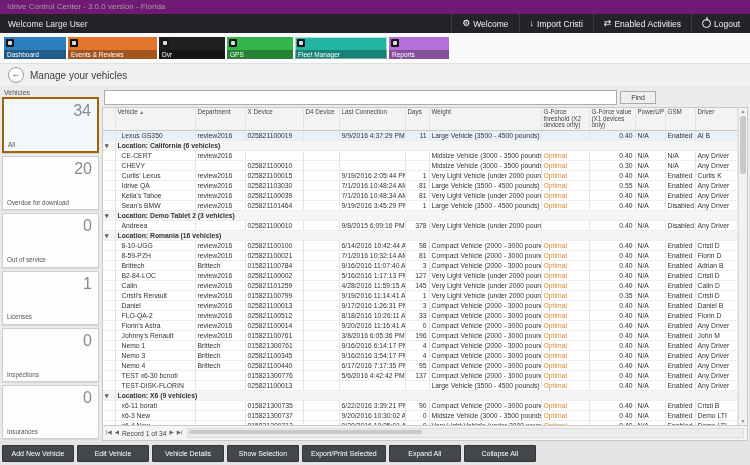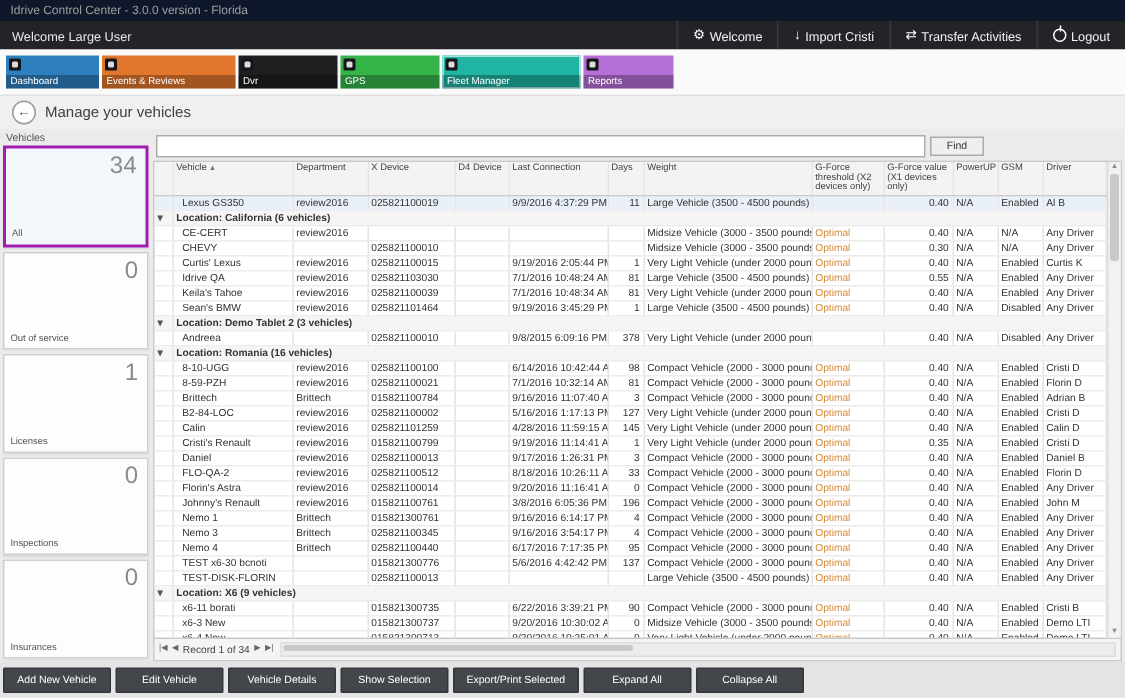--- a/index.html
+++ b/index.html
@@ -1,18 +1,18 @@
 <!DOCTYPE html>
 <html><head>
 <meta charset="utf-8">
 <style>
   html,body{margin:0;padding:0;}
   body{width:750px;height:465px;overflow:hidden;font-family:"Liberation Sans",sans-serif;background:#d8d8d8;}
   .app{position:relative;width:750px;height:465px;background:#ebebeb;display:flex;flex-direction:column;overflow:hidden;}
-  .titlebar{height:14px;background:#0f172a;color:#9f9f9f;font-size:8px;line-height:14px;padding:0 7px;flex:0 0 auto;}
+  .titlebar{height:14px;background:#701a75;color:#9f9f9f;font-size:8px;line-height:14px;padding:0 7px;flex:0 0 auto;}
   .menubar{height:19px;background:#232428;display:flex;align-items:center;justify-content:space-between;padding:0 0 0 8px;flex:0 0 auto;}
   .welcome{color:#e8e8e8;font-size:8.5px;}
   .menu-actions{display:flex;align-items:center;height:100%;}
   .menu-action{display:flex;align-items:center;gap:3px;color:#f2f2f2;font-size:8.5px;padding:0 10px;height:100%;cursor:pointer;border-left:1px solid #3a3b40;}
   .mi{color:#fff;font-size:9px;line-height:1;}
   .mi-power{width:7px;height:7px;border:1px solid #fff;border-radius:50%;position:relative;display:inline-block;}
   .mi-power::after{content:"";position:absolute;left:50%;top:-3px;width:1px;height:4px;background:#fff;transform:translateX(-50%);}
   .tabbar{height:26px;background:#fafafa;display:flex;align-items:center;gap:2px;padding:2px 0 2px 4px;flex:0 0 auto;border-bottom:1px solid #e0e0e0;}
   .tab{position:relative;height:22px;cursor:pointer;flex:0 0 auto;}
   .tab-icon{position:absolute;top:2px;left:2px;width:8px;height:8px;background:#15161a;border-radius:1px;}
@@ -20,21 +20,21 @@
   .tab-strip{position:absolute;left:0;right:0;bottom:0;height:9px;background:rgba(0,0,0,.28);color:#fff;font-size:6.5px;line-height:9px;padding-left:3px;white-space:nowrap;overflow:hidden;}
   .tab.active{box-shadow:inset 0 0 0 1px rgba(255,255,255,.6);}
   .pageheader{height:22px;background:#f0f0f0;display:flex;align-items:center;gap:6px;padding:0 8px;flex:0 0 auto;}
   .backbtn{width:14px;height:14px;border:1px solid #9a9a9a;border-radius:50%;background:#fdfdfd;color:#555;font-size:9px;line-height:12px;text-align:center;cursor:pointer;}
   .pagetitle{font-size:10px;color:#404040;}
   .content{flex:1;display:flex;min-height:0;padding:2px 2px 0 2px;gap:3px;}
   .sidebar{width:97px;flex:0 0 auto;display:flex;flex-direction:column;}
   .sidebar-title{font-size:7px;color:#555;padding:1px 2px;flex:0 0 auto;}
   .cards{flex:1;display:flex;flex-direction:column;gap:3px;padding-bottom:2px;}
   .card{flex:1;background:#fdfdfd;border:1px solid #cfcfcf;position:relative;cursor:pointer;box-shadow:0 1px 1px rgba(0,0,0,.08);}
-  .card.selected{border:2px solid #a21caf;background:#f3f7fb;}
+  .card.selected{border:2px solid #a16207;background:#f3f7fb;}
   .card-count{position:absolute;top:3px;right:6px;font-size:16px;color:#8a8a8a;}
   .card-label{position:absolute;bottom:3px;left:4px;right:2px;font-size:6.3px;color:#555;line-height:1.15;}
   .main{flex:1;display:flex;flex-direction:column;min-width:0;}
   .searchrow{height:17px;display:flex;align-items:center;gap:3px;flex:0 0 auto;padding:1px 2px;}
   .searchinput{width:505px;height:13px;border:1px solid #ababab;background:#fff;font-size:7.5px;padding:0 3px;font-family:inherit;}
   .findbtn{height:13px;width:36px;background:#efefef;border:1px solid #ababab;font-size:7px;font-family:inherit;cursor:pointer;color:#333;}
   .gridwrap{flex:1;display:flex;min-height:0;border:1px solid #c9c9c9;background:#fff;}
   .tablescroll{flex:1;overflow:hidden;}
   table{border-collapse:collapse;table-layout:fixed;width:634px;}
   th,td{border-right:1px solid #e4e4e4;border-bottom:1px solid #ececec;font-weight:normal;overflow:hidden;white-space:nowrap;}
@@ -73,21 +73,21 @@
         <div class="menu-action">
           <span class="mi">⚙</span>
           <span>Welcome</span>
         </div>
         <div class="menu-action">
           <span class="mi">↓</span>
           <span>Import Cristi</span>
         </div>
         <div class="menu-action">
           <span class="mi">⇄</span>
-          <span>Transfer Activities</span>
+          <span>Enabled Activities</span>
         </div>
         <div class="menu-action">
           <span class="mi mi-power"></span>
           <span>Logout</span>
         </div>
       </div>
   </div>
 
   <div class="tabbar">
       <div class="tab" style="width: 62px; background: rgb(46, 127, 190);">
@@ -121,20 +121,24 @@
     <span class="pagetitle">Manage your vehicles</span>
   </div>
 
   <div class="content">
     <div class="sidebar">
       <div class="sidebar-title">Vehicles</div>
       <div class="cards">
           <div class="card selected">
             <div class="card-count">34</div>
             <div class="card-label">All</div>
+          </div>
+          <div class="card">
+            <div class="card-count">20</div>
+            <div class="card-label">Overdue for download</div>
           </div>
           <div class="card">
             <div class="card-count">0</div>
             <div class="card-label">Out of service</div>
           </div>
           <div class="card">
             <div class="card-count">1</div>
             <div class="card-label">Licenses</div>
           </div>
           <div class="card">

